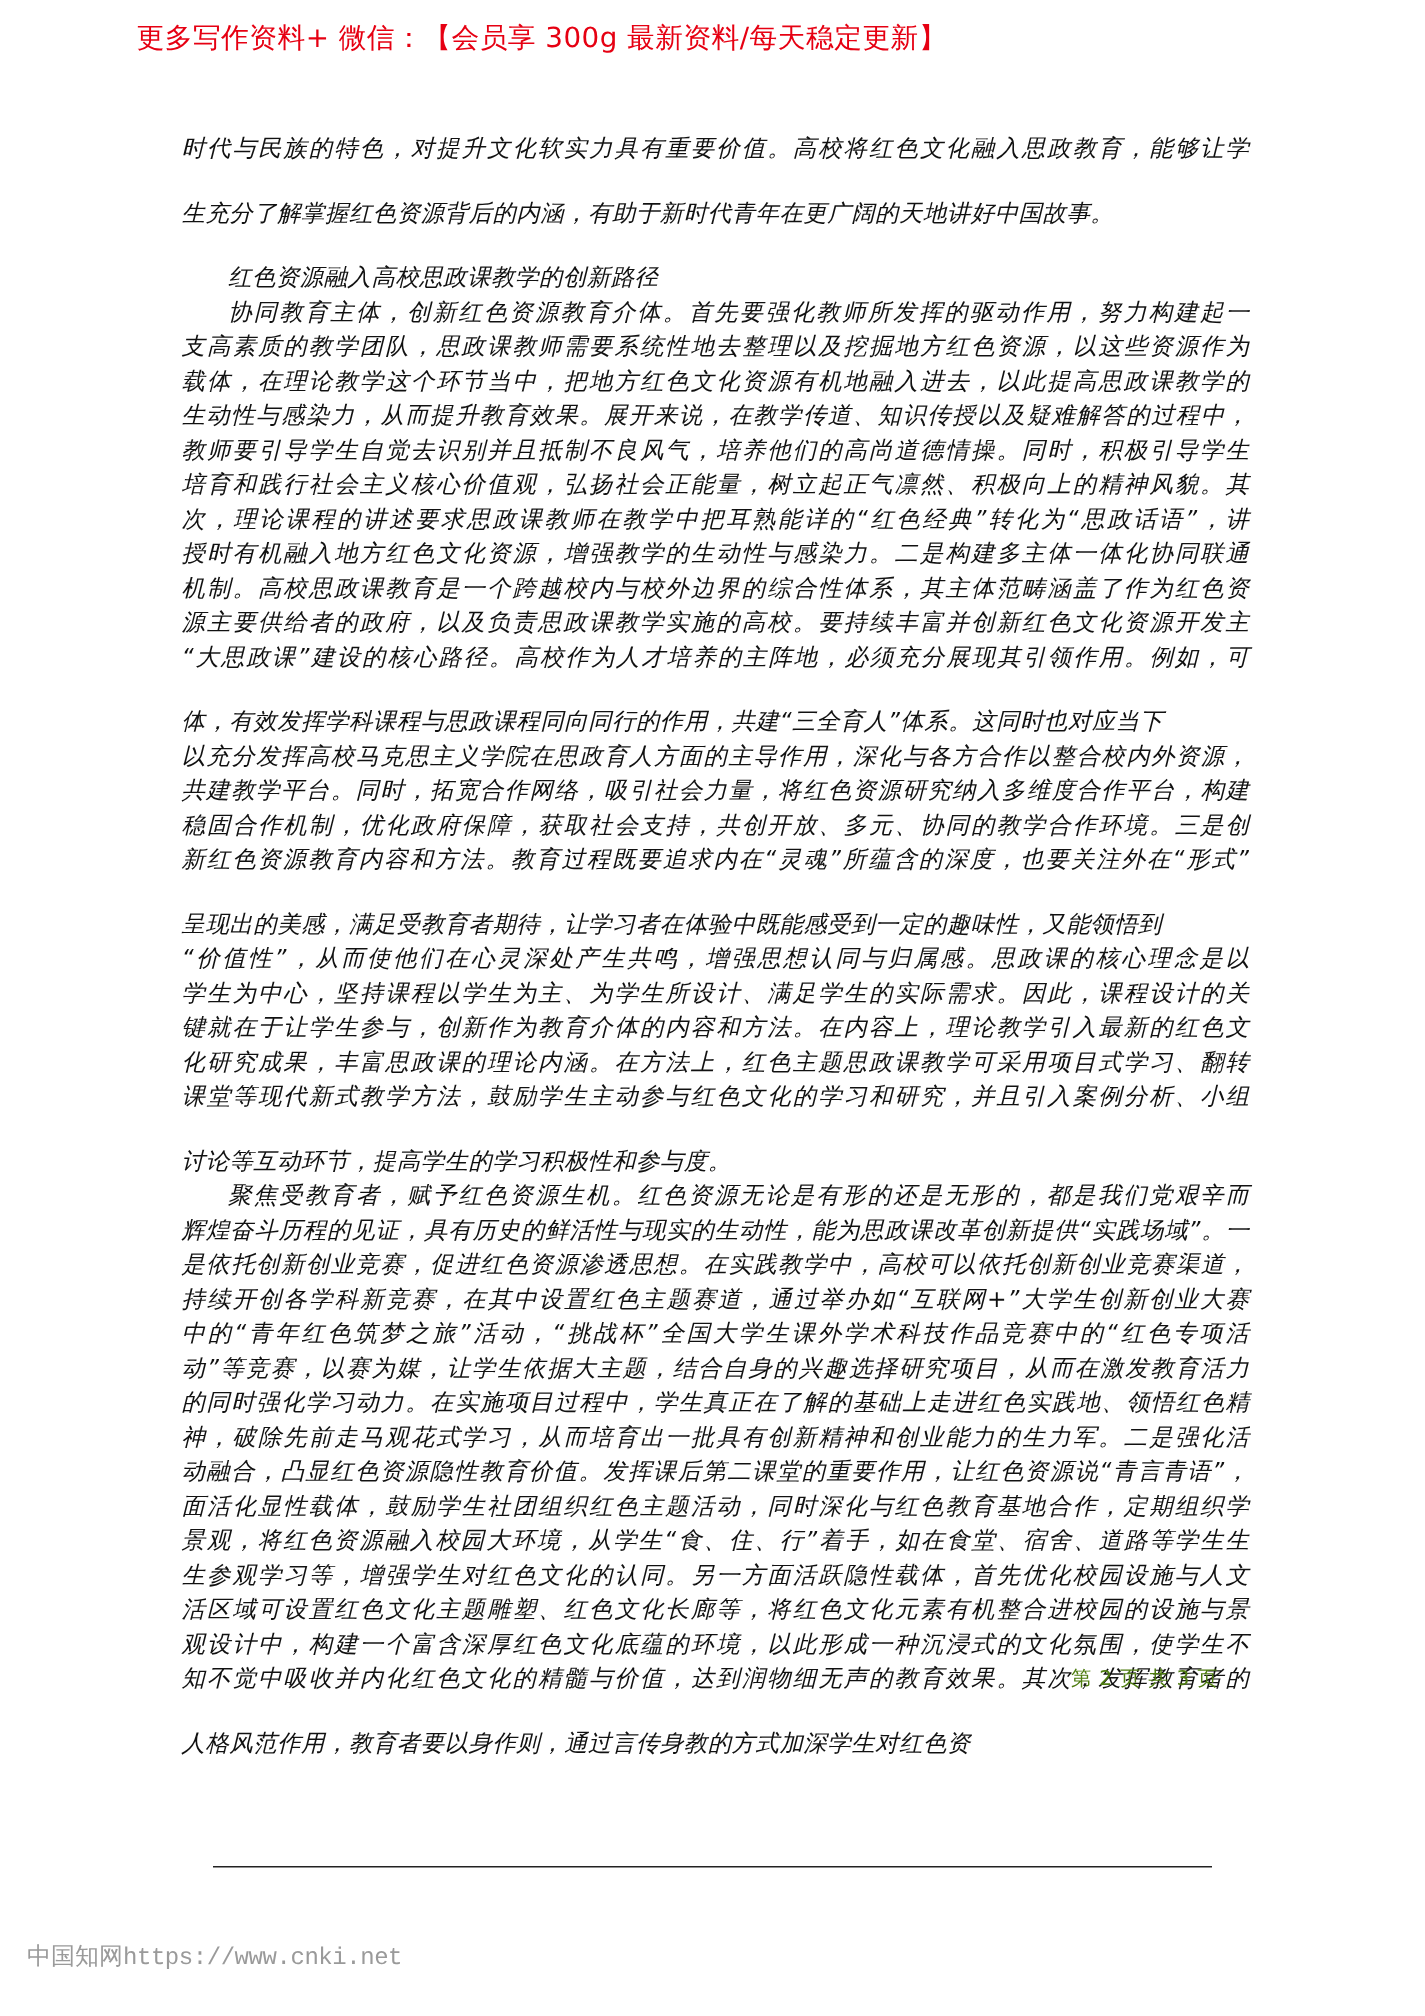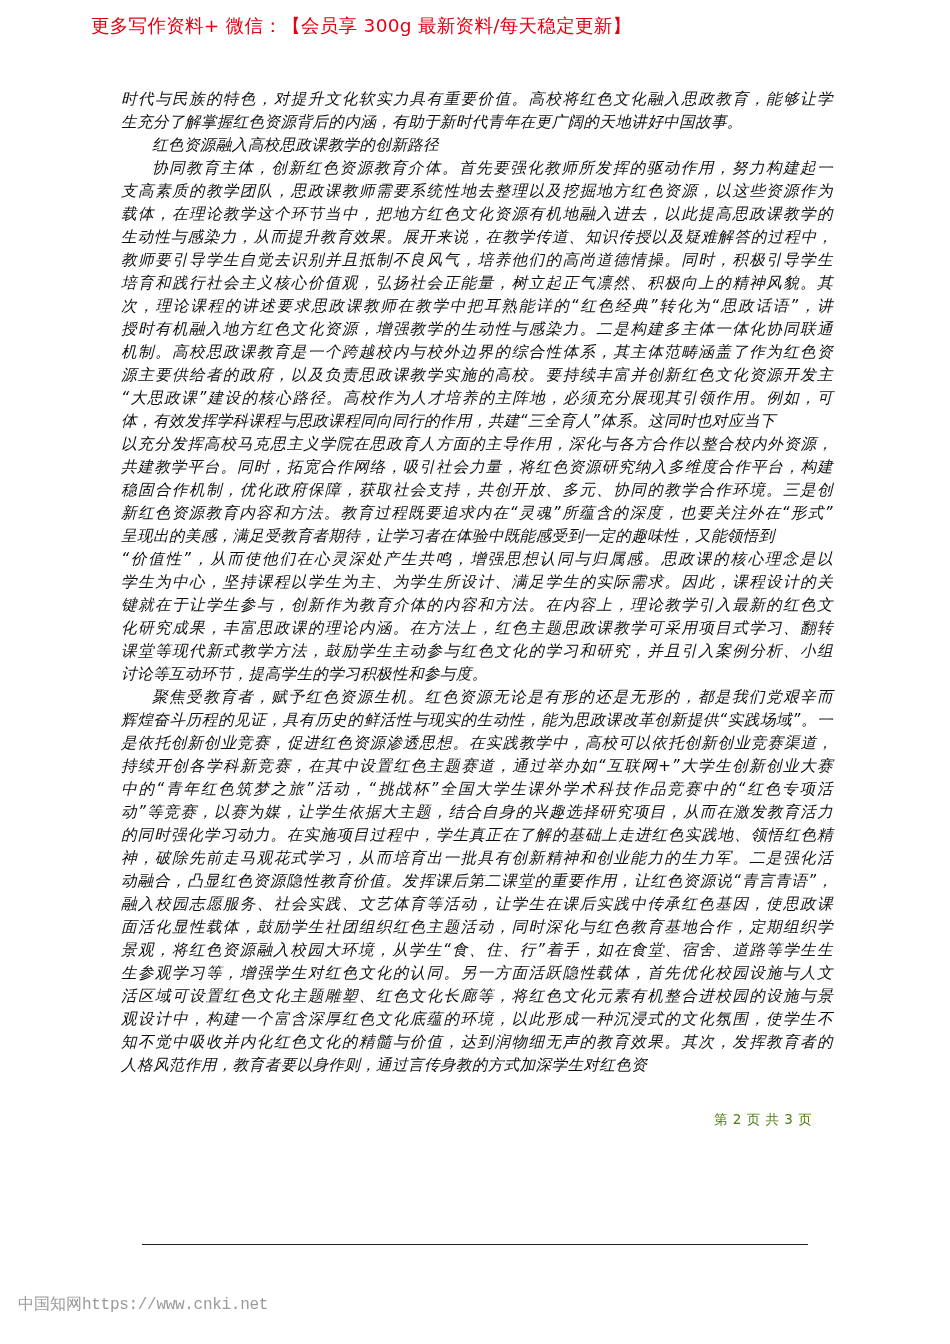--- a/index.html
+++ b/index.html
@@ -14,21 +14,21 @@
     letter-spacing: 0.3px; white-space: nowrap; margin-left: 27px;
   }
   .page-body {
     position: absolute; left: 121px; top: 88px; width: 712px; font-style: italic;
   }
   .line {
     font-size: 15.6px; line-height: 23px; height: 23px;
     white-space: nowrap; letter-spacing: 0.35px;
     text-align: justify; text-align-last: justify;
   }
-  .line.last { text-align-last: left; }
+  .line.last { text-align-last: left; margin-top: 20px; }
   .line.indent { padding-left: 31px; }
   .page-number {
     position: absolute; left: 714px; top: 1109px;
     font-size: 13.5px; line-height: 20px; color: #4d7c0f;
     white-space: nowrap; letter-spacing: 0.5px;
   }
   .footer-rule {
     position: absolute; left: 142px; top: 1244px; width: 666px; height: 0;
     border-top: 1.2px solid #222222;
   }
@@ -73,21 +73,20 @@
   <div class="line last">讨论等互动环节，提高学生的学习积极性和参与度。</div>
   <div class="line indent">聚焦受教育者，赋予红色资源生机。红色资源无论是有形的还是无形的，都是我们党艰辛而</div>
   <div class="line">辉煌奋斗历程的见证，具有历史的鲜活性与现实的生动性，能为思政课改革创新提供“实践场域”。一</div>
   <div class="line">是依托创新创业竞赛，促进红色资源渗透思想。在实践教学中，高校可以依托创新创业竞赛渠道，</div>
   <div class="line">持续开创各学科新竞赛，在其中设置红色主题赛道，通过举办如“互联网+”大学生创新创业大赛</div>
   <div class="line">中的“青年红色筑梦之旅”活动，“挑战杯”全国大学生课外学术科技作品竞赛中的“红色专项活</div>
   <div class="line">动”等竞赛，以赛为媒，让学生依据大主题，结合自身的兴趣选择研究项目，从而在激发教育活力</div>
   <div class="line">的同时强化学习动力。在实施项目过程中，学生真正在了解的基础上走进红色实践地、领悟红色精</div>
   <div class="line">神，破除先前走马观花式学习，从而培育出一批具有创新精神和创业能力的生力军。二是强化活</div>
   <div class="line">动融合，凸显红色资源隐性教育价值。发挥课后第二课堂的重要作用，让红色资源说“青言青语”，</div>
-  <div class="line">融入校园志愿服务、社会实践、文艺体育等活动，让学生在课后实践中传承红色基因，使思政课</div>
   <div class="line">面活化显性载体，鼓励学生社团组织红色主题活动，同时深化与红色教育基地合作，定期组织学</div>
   <div class="line">景观，将红色资源融入校园大环境，从学生“食、住、行”着手，如在食堂、宿舍、道路等学生生</div>
   <div class="line">生参观学习等，增强学生对红色文化的认同。另一方面活跃隐性载体，首先优化校园设施与人文</div>
   <div class="line">活区域可设置红色文化主题雕塑、红色文化长廊等，将红色文化元素有机整合进校园的设施与景</div>
   <div class="line">观设计中，构建一个富含深厚红色文化底蕴的环境，以此形成一种沉浸式的文化氛围，使学生不</div>
   <div class="line">知不觉中吸收并内化红色文化的精髓与价值，达到润物细无声的教育效果。其次，发挥教育者的</div>
   <div class="line last">人格风范作用，教育者要以身作则，通过言传身教的方式加深学生对红色资</div>
 </div>
 
 <div class="page-number">第 2 页 共 3 页</div>

